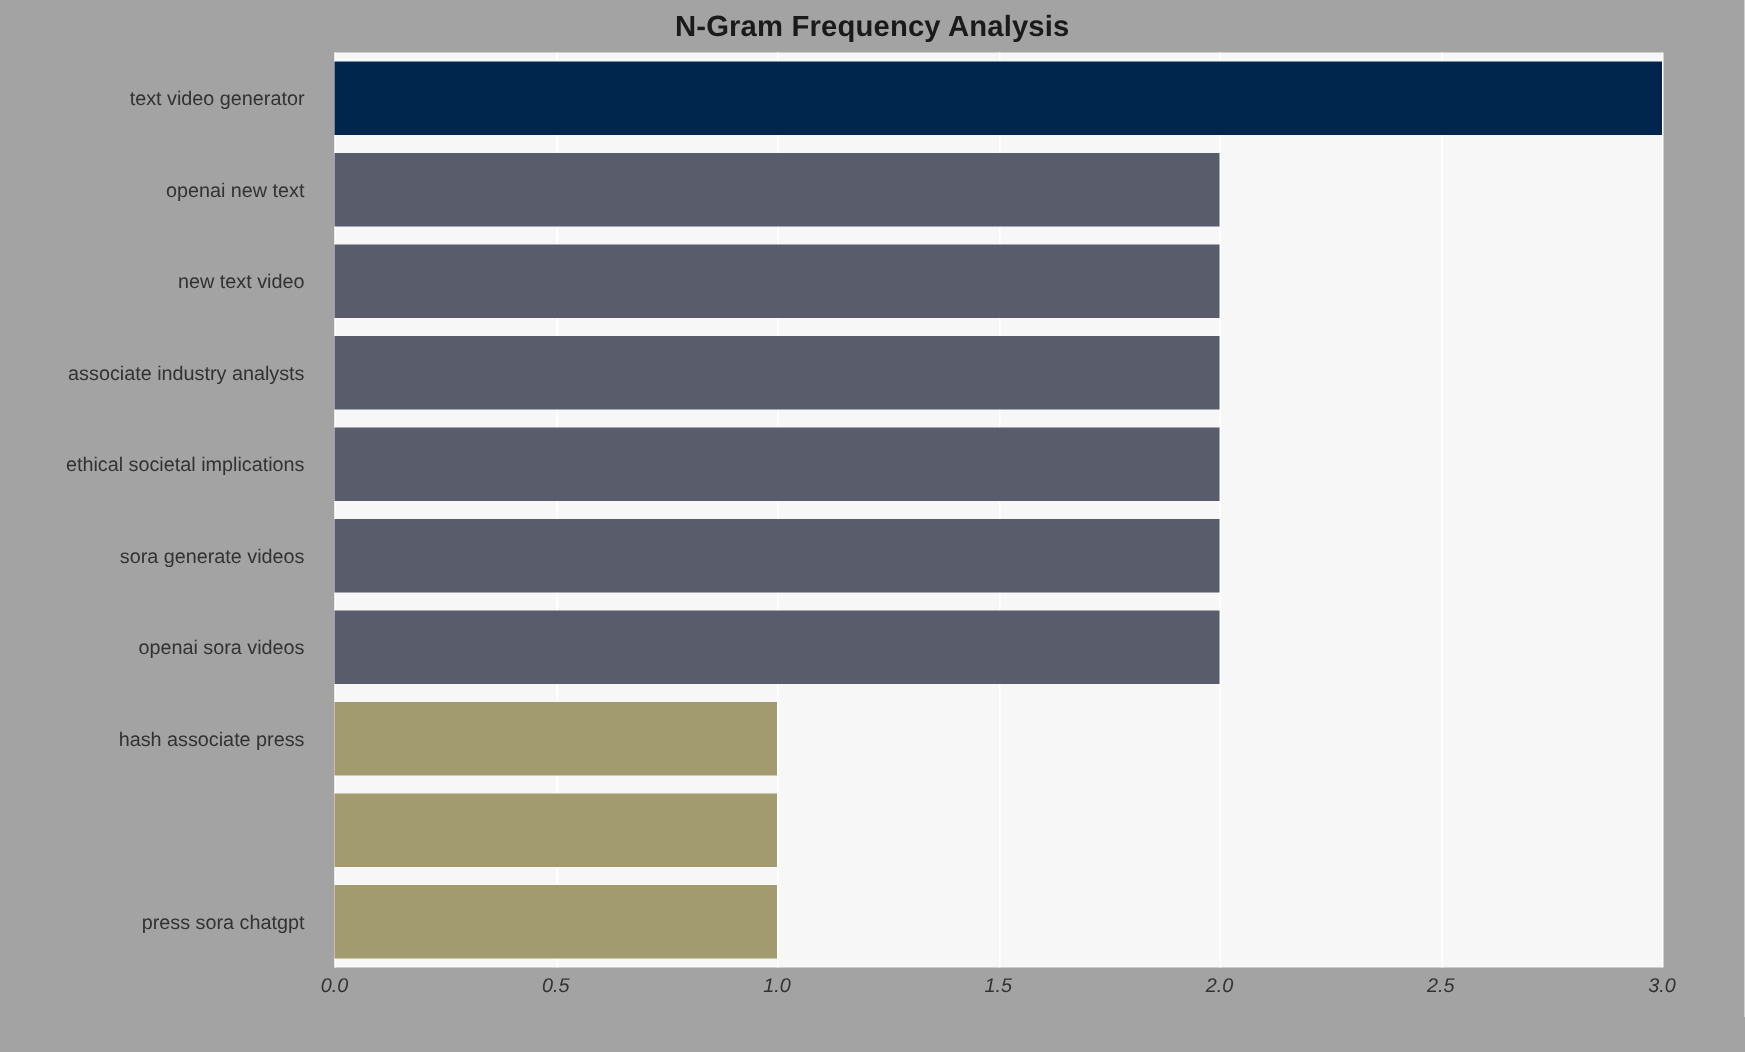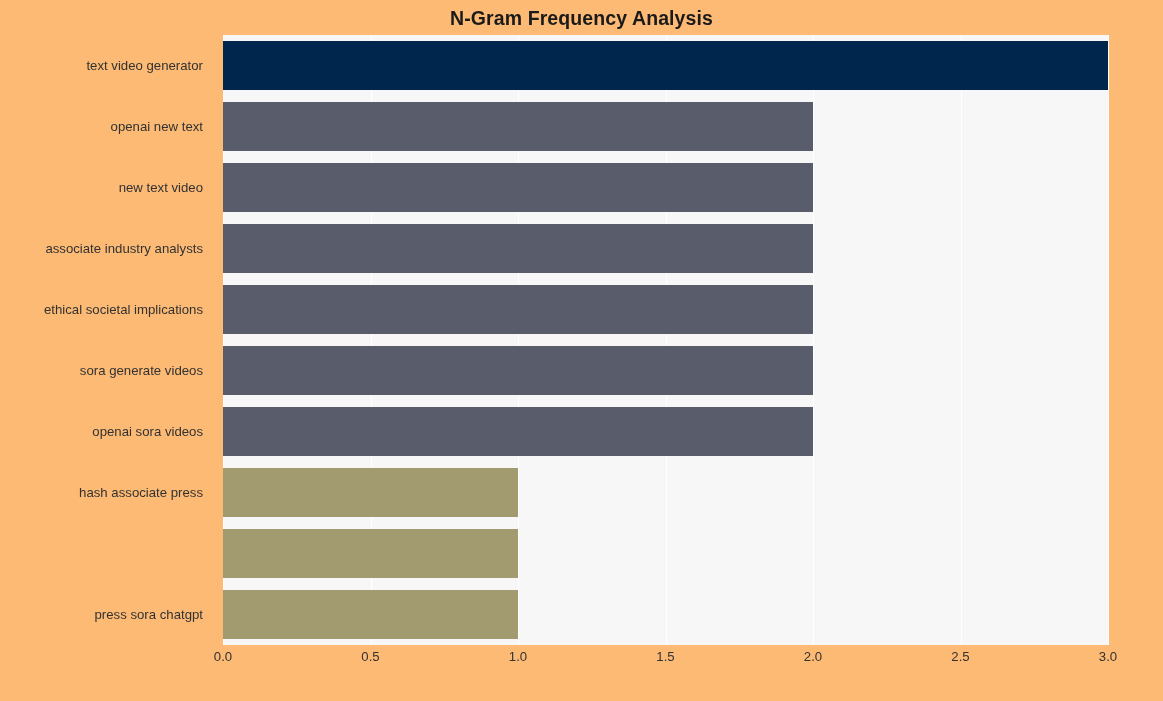--- a/index.html
+++ b/index.html
@@ -11,21 +11,21 @@
     width: 1163px;
     height: 701px;
     font-family: "Liberation Sans", sans-serif;
     overflow: hidden;
   }
 
   #chart-root {
     position: relative;
     width: 1163px;
     height: 701px;
-    background: #fdba74;
+    background: #a3a3a3;
   }
 
   
   .chart-title {
     position: absolute;
     left: 0;
     top: 6px;
     width: 1163px;
     text-align: center;
     font-size: 19.5px;
@@ -105,20 +105,21 @@
     width: 885px;
     height: 20px;
   }
   .xtick {
     position: absolute;
     transform: translateX(-50%);
     font-size: 13.2px;
     color: #323232;
     line-height: 18px;
     white-space: nowrap;
+    font-style: italic;
   }
   .xaxis-title {
     position: absolute;
     left: 223px;
     top: 673px;
     width: 885px;
     text-align: center;
     font-size: 13.2px;
     color: #323232;
     line-height: 18px;

